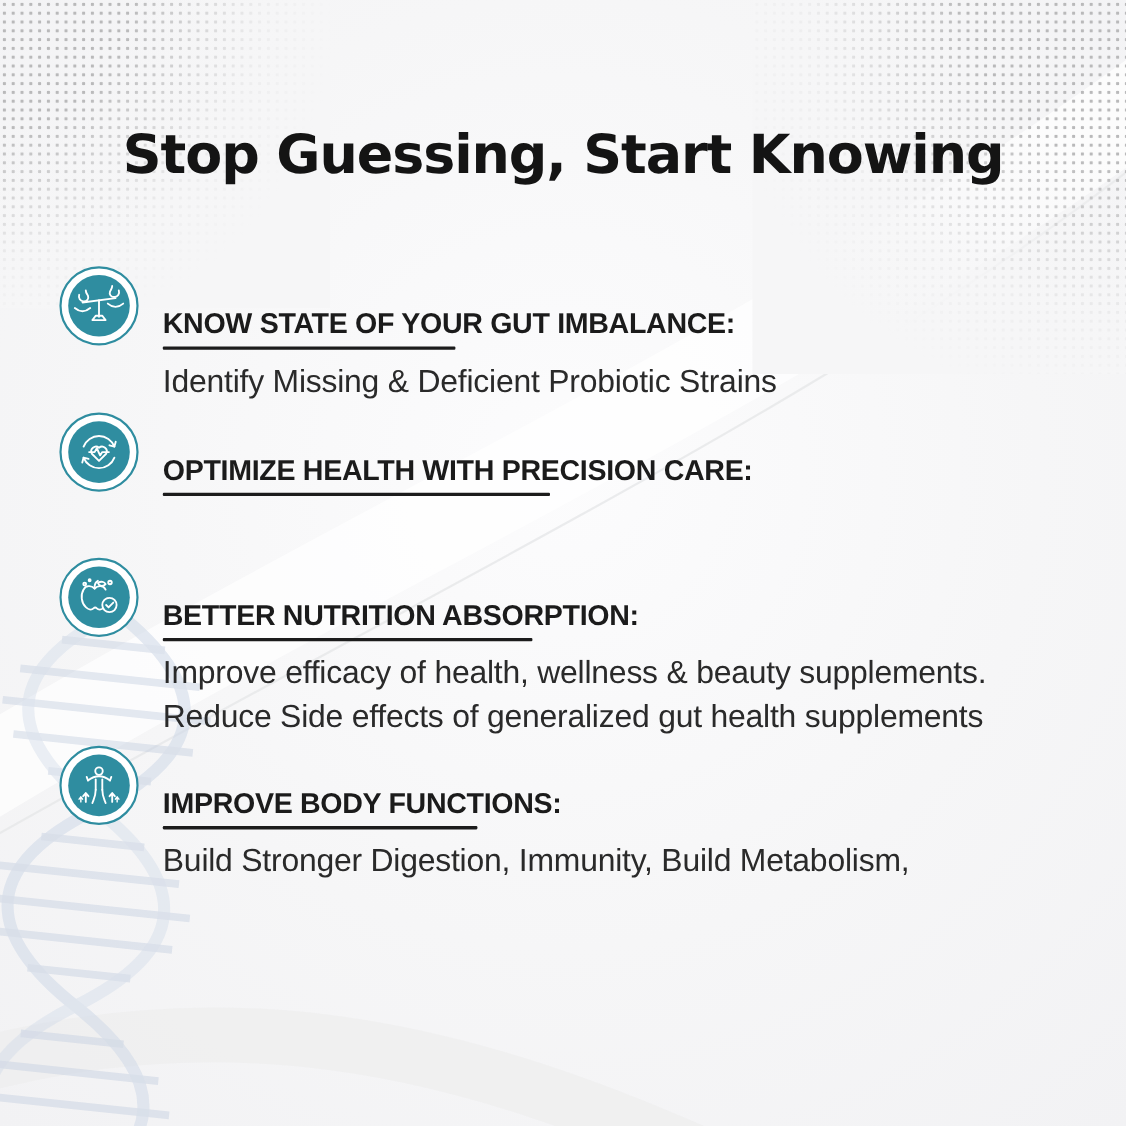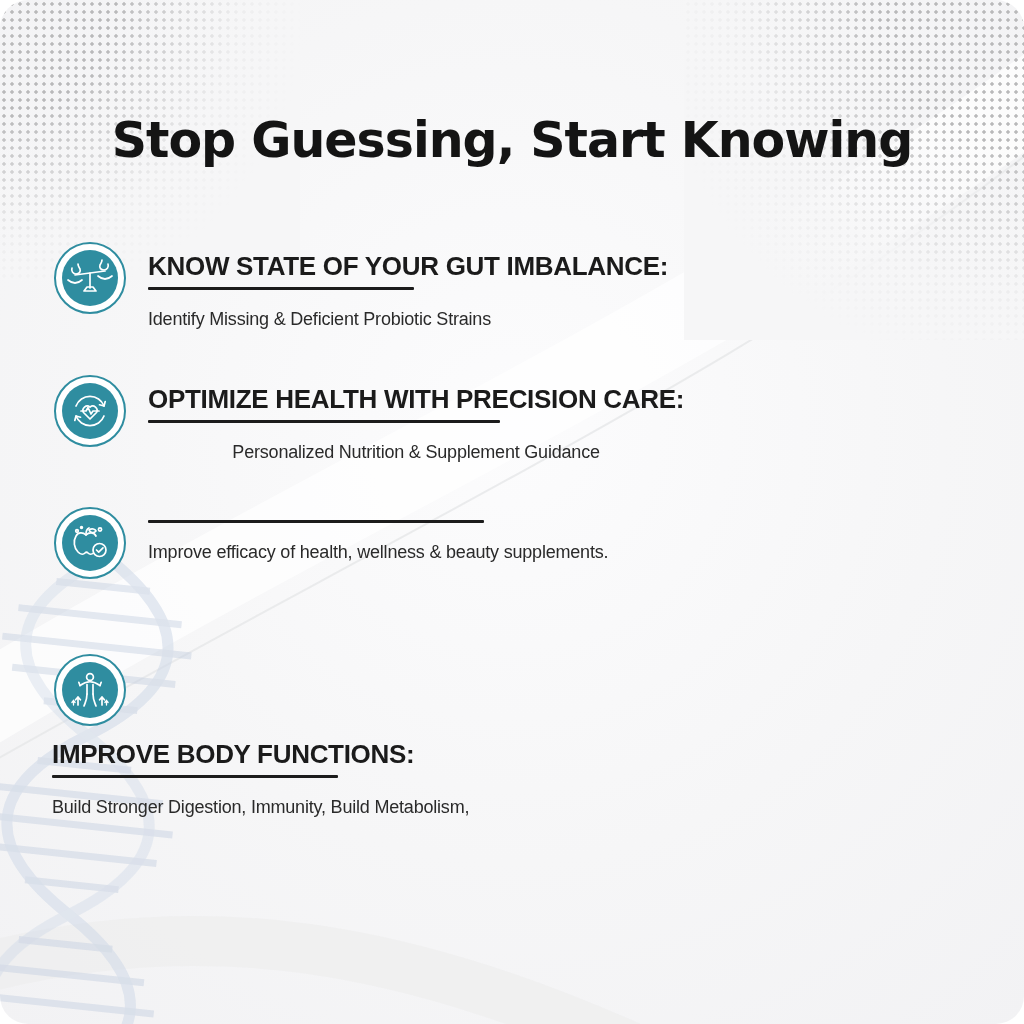--- a/index.html
+++ b/index.html
@@ -2,21 +2,20 @@
 <html><head>
 <meta charset="utf-8">
 <style>
   * { margin:0; padding:0; box-sizing:border-box; }
   html,body { width:1024px; height:1024px; }
   body { font-family:"Liberation Sans", sans-serif; }
 
   .canvas {
     position:relative; width:1024px; height:1024px; overflow:hidden;
     background: radial-gradient(circle at 50% 42%, #fcfcfd 0%, #f6f6f7 55%, #f2f2f4 100%);
-    border-radius: 28px;
   }
 
   
   .swoosh { position:absolute; inset:0; pointer-events:none; }
 
   .halftone {
     position:absolute; pointer-events:none;
     background-image: radial-gradient(circle, #b9b9ba 1.5px, rgba(185,185,186,0) 1.8px);
     background-size: 8px 8px;
   }
@@ -41,40 +40,40 @@
     font-weight:800; font-size:49px; letter-spacing:-1px;
     color:#141414;
   }
 
   
   .sections { position:absolute; top:240px; left:52px; width:940px; height:600px; }
   .row { position:absolute; left:0; display:flex; align-items:flex-start; }
   .row:nth-child(1) { top:0; }
   .row:nth-child(2) { top:133px;text-align:center; }
   .row:nth-child(3) { top:265px; }
-  .row:nth-child(4) { top:412px;flex-direction:column; }
+  .row:nth-child(4) { top:436px; }
 
   .icon-wrap { width:76px; height:76px; flex:0 0 76px; margin-right:20px; }
   .icon-wrap svg { display:block; }
 
   .texts { padding-top:10px; }
   .heading {
     font-family:"Liberation Sans", sans-serif;
     font-weight:700; font-size:26px; letter-spacing:-0.3px;
-    line-height:32px; color:#1b1b1b; white-space:pre;
+    line-height:32px; color:#1b1b1b; white-space:pre;margin-top:28px;
   }
   .underline { height:3px; background:#1c1c1c; margin-top:5px; margin-bottom:9px; border-radius:1px; }
   .row:nth-child(1) .underline { width:266px; }
   .row:nth-child(2) .underline { width:352px; }
   .row:nth-child(3) .underline { width:336px; }
   .row:nth-child(4) .underline { width:286px; }
 
   .line {
     font-family:"Liberation Sans", sans-serif;
-    font-weight:400; font-size:18px; letter-spacing:-0.2px;
+    font-weight:400; font-size:29px; letter-spacing:-0.2px;
     line-height:40px; color:#2a2a2a; white-space:pre;
   }
 
   .ic { stroke:#fff; fill:none; stroke-width:1.7; stroke-linecap:round; stroke-linejoin:round; }
 </style>
 </head>
 <body>
 
 <div class="canvas">
 
@@ -149,21 +148,20 @@
             <path d="M52 43 A15 15 0 0 1 24 43"></path>
             <path d="M24 43 l-1.2 4.5 M24 43 l4.5 1.2"></path>
             <path d="M38 46 l-6.5 -6.5 a4.3 4.3 0 0 1 6.5 -5.4 a4.3 4.3 0 0 1 6.5 5.4 z"></path>
             <path d="M29 38 h5 l2 -3.5 l3 6.5 l2 -3 h6"></path>
           </g>
         </svg>
       </div>
       <div class="texts">
         <div class="heading">OPTIMIZE HEALTH WITH PRECISION CARE:</div>
         <div class="underline"></div>
-        <div class="line">Personalized Nutrition &amp; Supplement Guidance</div>
       </div>
     </section>
 
     <section class="row">
       <div class="icon-wrap">
         <svg width="76" height="76" viewBox="0 0 76 76">
           <circle cx="38" cy="38" r="35" fill="#ffffff" stroke="#2f8da0" stroke-width="2"></circle>
           <circle cx="38" cy="38" r="28" fill="#2f8da0"></circle>
           <g class="ic">
             <path d="M34 30 c-3 -3 -8 -3 -10 1 c-3 5 -2 12 2 16 c2 2 5 3 7 1 c1 -1 2 -1 3 0 c2 2 5 1 7 -1 c2 -2 3 -5 3 -8"></path>
@@ -172,22 +170,24 @@
             <path d="M37 25 c3 -2 6 -1 7 1 c-2 2.5 -6 2 -7 -1 z"></path>
             <circle cx="47.5" cy="45" r="6.5" fill="#2f8da0"></circle>
             <path d="M44.5 45 l2.2 2.2 l4.3 -4.4"></path>
             <circle cx="25" cy="26" r="1.3"></circle>
             <circle cx="29.5" cy="22.5" r="0.9"></circle>
             <circle cx="48" cy="24.5" r="1.6"></circle>
           </g>
         </svg>
       </div>
       <div class="texts">
+        <div class="heading">BETTER NUTRITION ABSORPTION:</div>
         <div class="underline"></div>
         <div class="line">Improve efficacy of health, wellness &amp; beauty supplements.</div>
+        <div class="line">Reduce Side effects of generalized gut health supplements</div>
       </div>
     </section>
 
     <section class="row">
       <div class="icon-wrap">
         <svg width="76" height="76" viewBox="0 0 76 76">
           <circle cx="38" cy="38" r="35" fill="#ffffff" stroke="#2f8da0" stroke-width="2"></circle>
           <circle cx="38" cy="38" r="28" fill="#2f8da0"></circle>
           <g class="ic">
             <circle cx="38" cy="25" r="3.4"></circle>

